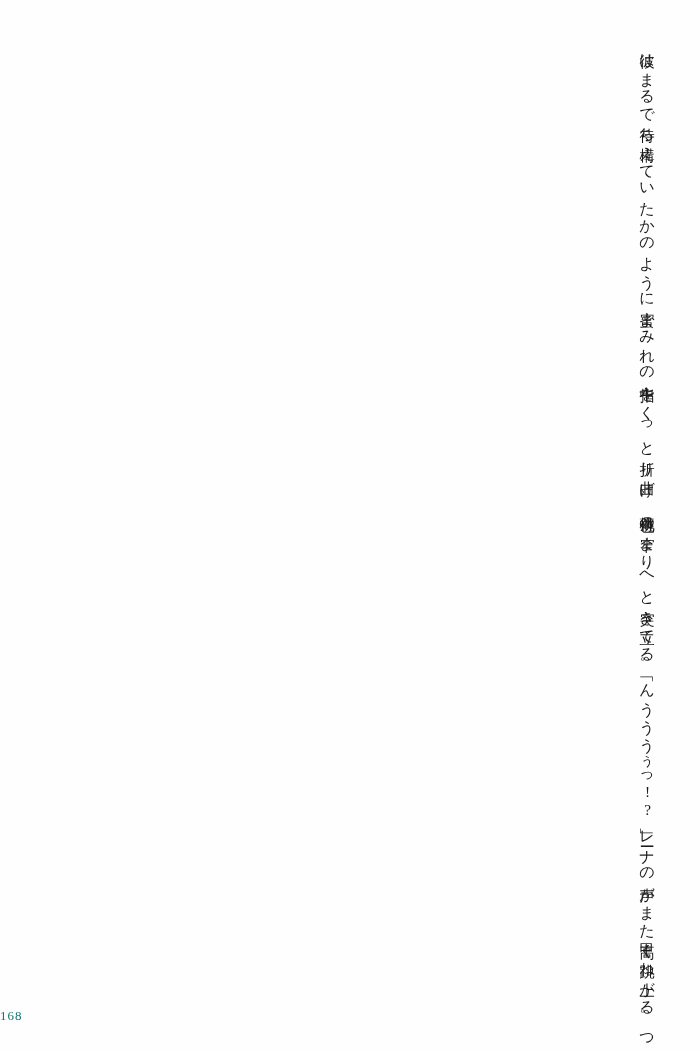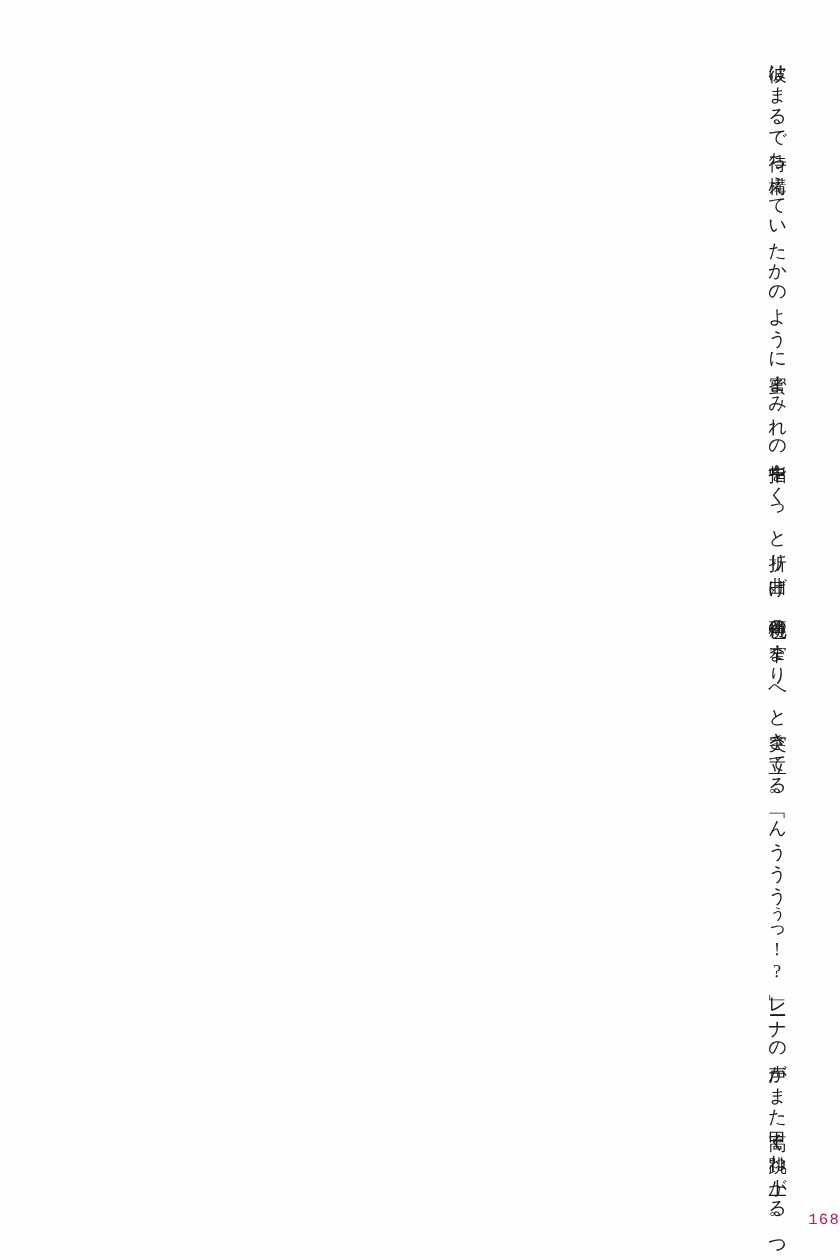--- a/index.html
+++ b/index.html
@@ -44,24 +44,24 @@
     height: 940px;
     margin-left: 0;
     white-space: nowrap;
     font-feature-settings: "vert" 1;
   }
   .page-number {
     position: absolute;
     bottom: 26px;
     left: 0;
     right: 0;
-    text-align: right;
+    text-align: left;
     font-size: 13px;
-    color: #be185d;
-    font-family: Liberation Mono, monospace;
+    color: #0f766e;
+    font-family: Liberation Serif, serif;
     letter-spacing: 0.08em;
   }
 </style>
 </head>
 <body>
 
 <div class="page">
 
   <div class="text-block">
     <div class="line">彼はまるで待ち構えていたかのように蜜まみれの中指をくっと折り曲げ、薄桃色の窄ま</div>

